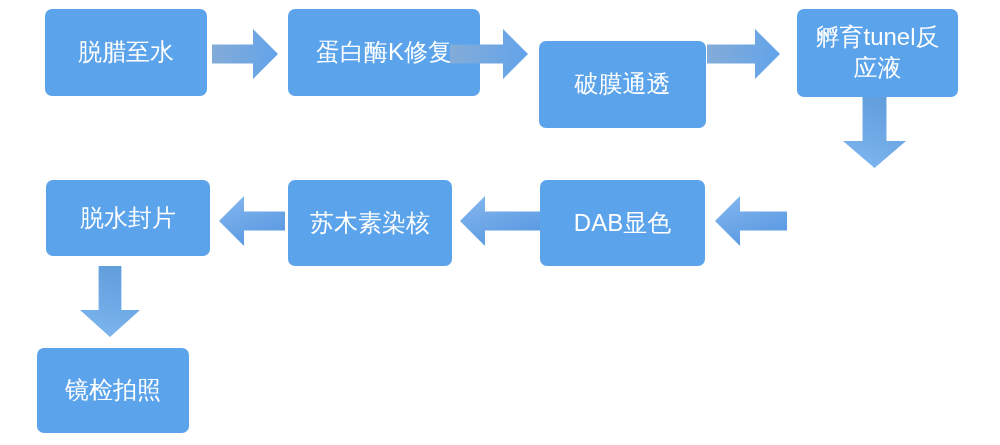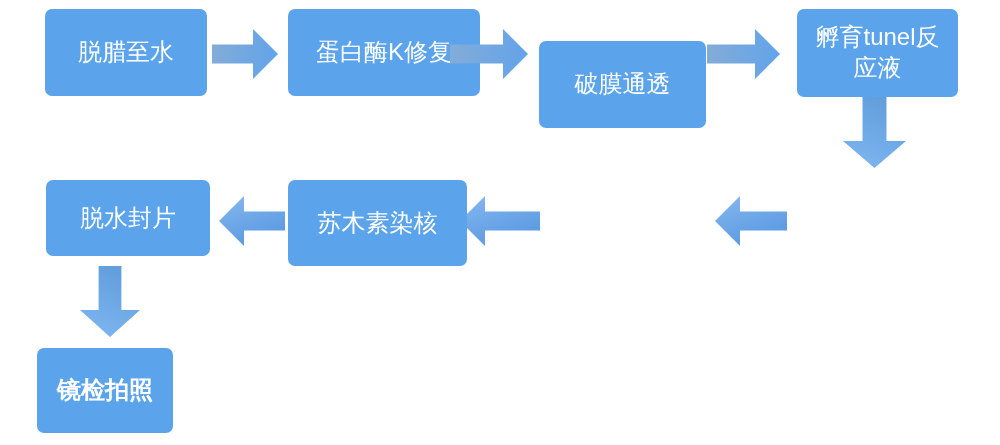--- a/index.html
+++ b/index.html
@@ -31,24 +31,24 @@
     box-sizing: border-box;
   }
   
   #b1 { left: 45px;  top: 9px;   width: 162px; height: 87px; }
   #b2 { left: 288px; top: 9px;   width: 192px; height: 87px; }
   #b3 { left: 539px; top: 9px;   width: 167px; height: 87px; margin-top: 32px; }
   #b4 { left: 797px; top: 9px;   width: 161px; height: 88px; }
   
   #b5 { left: 788px; top: 180px; width: 169px; height: 86px; }
   #b6 { left: 540px; top: 180px; width: 165px; height: 86px; }
-  #b7 { left: 288px; top: 180px; width: 179px; height: 86px; }
+  #b7 { left: 288px; top: 180px; width: 164px; height: 86px; }
   #b8 { left: 46px;  top: 180px; width: 164px; height: 76px; }
   
-  #b9 { left: 37px;  top: 348px; width: 136px; height: 85px; font-weight: bold; }
+  #b9 { left: 37px;  top: 348px; width: 152px; height: 85px; }
 
   
   .ar, .al, .ad { position: absolute; }
   .ar {
     background: linear-gradient(95deg, #84acd7 0%, #61a3eb 100%);
     clip-path: polygon(0 31%, calc(100% - 25px) 31%, calc(100% - 25px) 0%,
                        100% 50%, calc(100% - 25px) 100%, calc(100% - 25px) 69%, 0 69%);
   }
   .al {
     background: linear-gradient(160deg, #86b8ef 0%, #5193df 100%);
@@ -94,20 +94,23 @@
   <div class="ar" id="a3"></div>
 
   <div class="node" id="b4">
     <span>孵育tunel反应液</span>
   </div>
 
   <div class="ad" id="d1"></div>
 
   <div class="al" id="a4"></div>
 
+  <div class="node" id="b6">
+    <span>DAB显色</span>
+  </div>
   <div class="al" id="a5"></div>
 
   <div class="node" id="b7">
     <span>苏木素染核</span>
   </div>
   <div class="al" id="a6"></div>
 
   <div class="node" id="b8">
     <span>脱水封片</span>
   </div>

